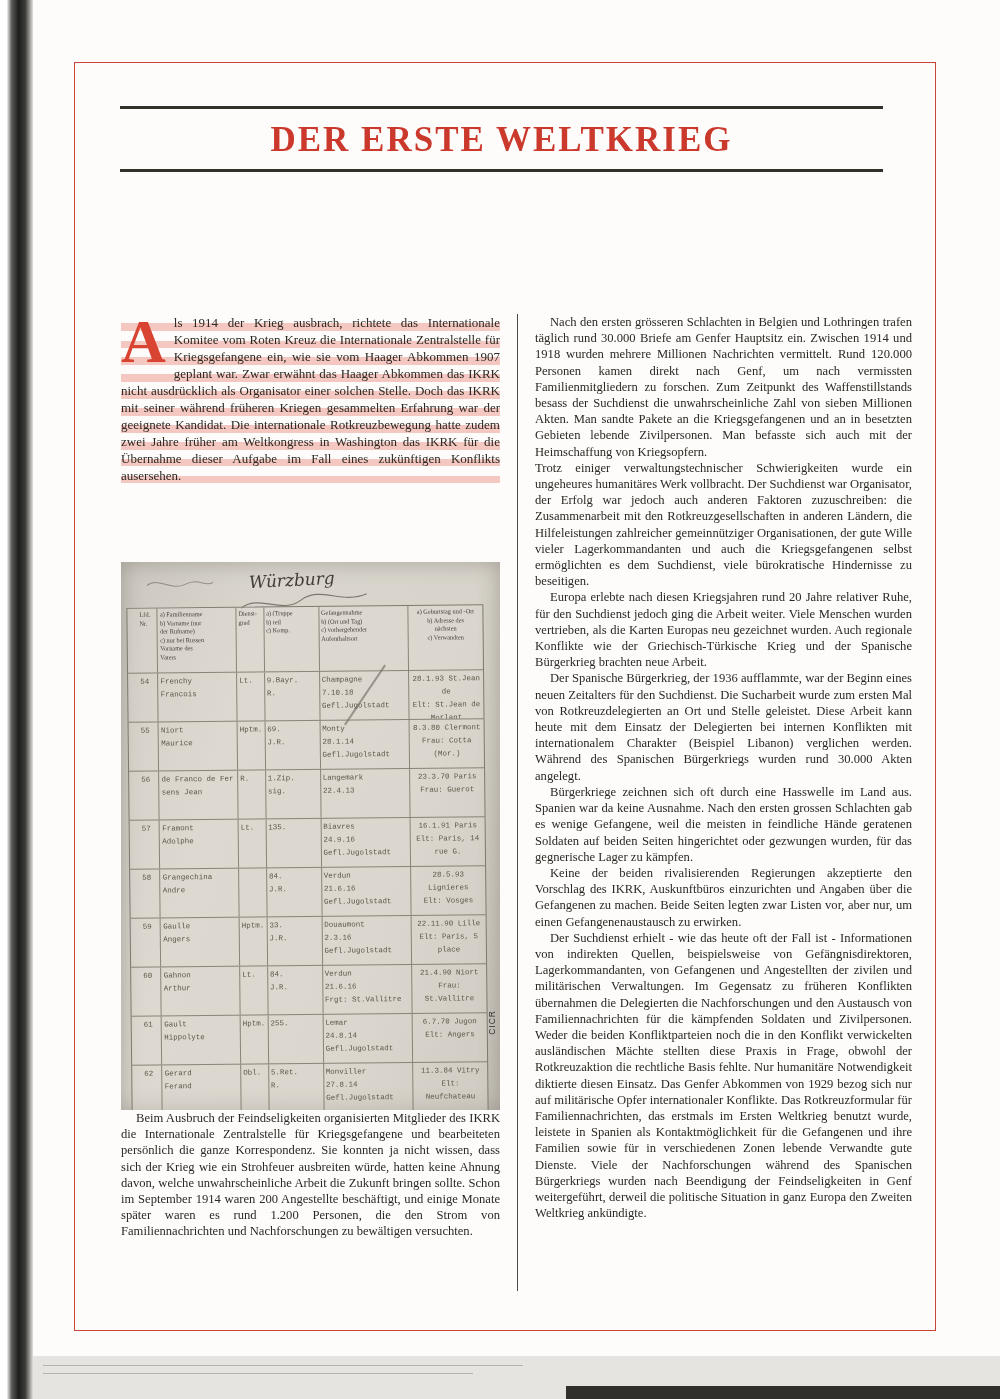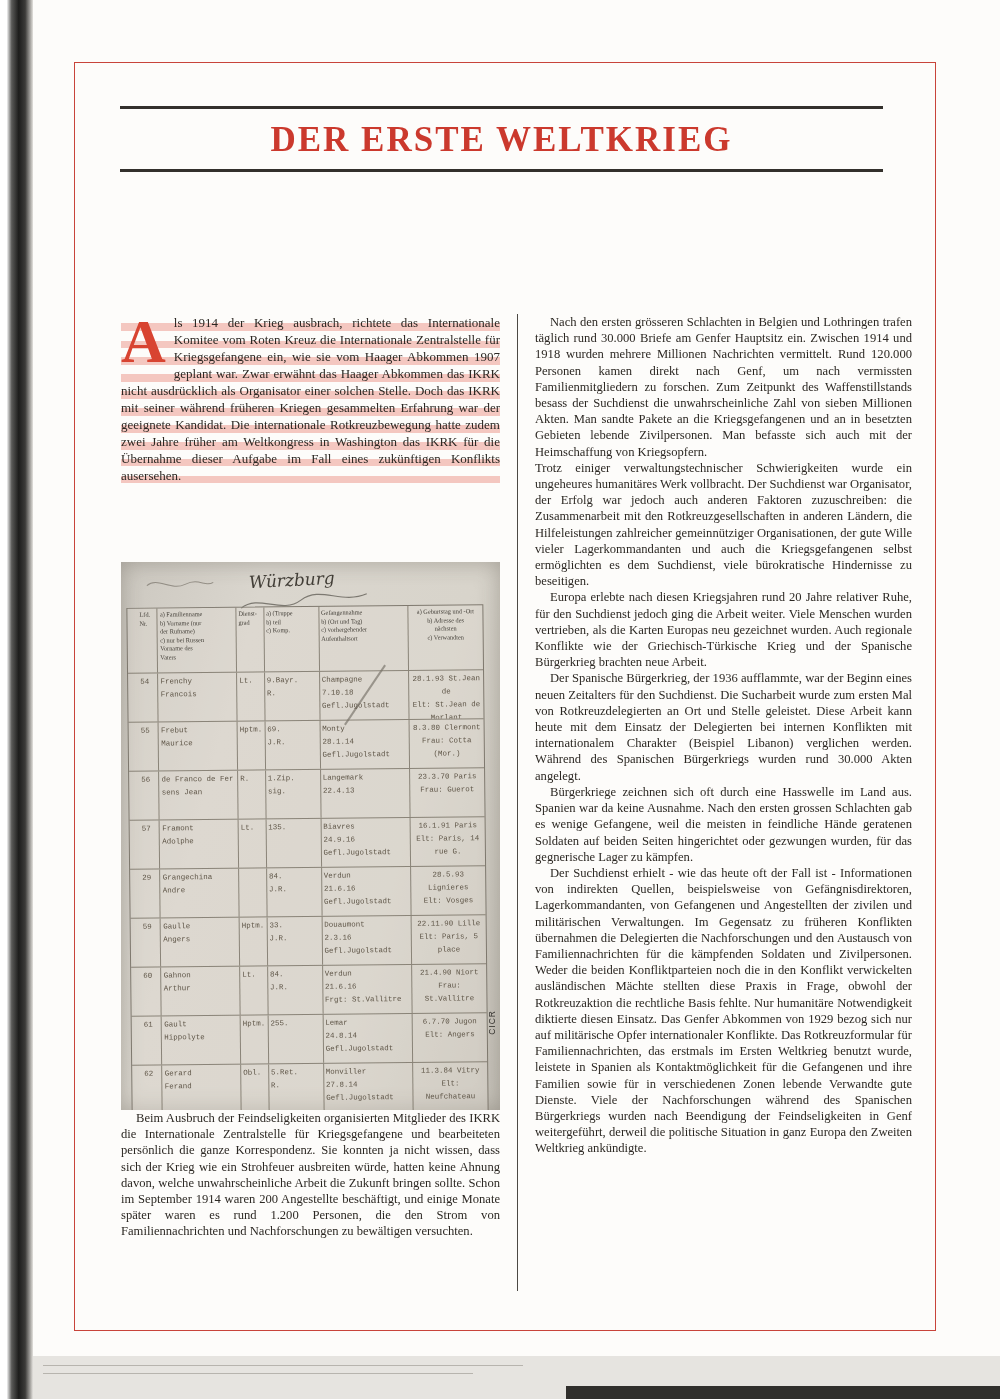--- a/index.html
+++ b/index.html
@@ -217,21 +217,21 @@
 R.</div>
                 <div class="arch-cell c4">Champagne
 7.10.18
 Gefl.Jugolstadt</div>
                 <div class="arch-cell c5">28.1.93 St.Jean de
 Elt: St.Jean de
 Morlant</div>
               </div>
               <div class="arch-row data">
                 <div class="arch-cell c0">55</div>
-                <div class="arch-cell c1">Frebut
+                <div class="arch-cell c1">Niort
 Maurice</div>
                 <div class="arch-cell c2">Hptm.</div>
                 <div class="arch-cell c3">69.
 J.R.</div>
                 <div class="arch-cell c4">Monty
 28.1.14
 Gefl.Jugolstadt</div>
                 <div class="arch-cell c5">8.3.80 Clermont
 Frau: Cotta (Mor.)</div>
               </div>
@@ -253,21 +253,21 @@
 Adolphe</div>
                 <div class="arch-cell c2">Lt.</div>
                 <div class="arch-cell c3">135.</div>
                 <div class="arch-cell c4">Biavres
 24.9.16
 Gefl.Jugolstadt</div>
                 <div class="arch-cell c5">16.1.91 Paris
 Elt: Paris, 14 rue G.</div>
               </div>
               <div class="arch-row data">
-                <div class="arch-cell c0">29</div>
+                <div class="arch-cell c0">58</div>
                 <div class="arch-cell c1">Grangechina
 Andre</div>
                 <div class="arch-cell c2"></div>
                 <div class="arch-cell c3">84.
 J.R.</div>
                 <div class="arch-cell c4">Verdun
 21.6.16
 Gefl.Jugolstadt</div>
                 <div class="arch-cell c5">28.5.93 Lignieres
 Elt: Vosges</div>
@@ -333,20 +333,21 @@
     </div>
 
     <div class="divider"></div>
 
     <div class="col-right">
       <p class="body-text">Nach den ersten grösseren Schlachten in Belgien und Lothringen trafen täglich rund 30.000 Briefe am Genfer Hauptsitz ein. Zwischen 1914 und 1918 wurden mehrere Millionen Nachrichten vermittelt. Rund 120.000 Personen kamen direkt nach Genf, um nach vermissten Familienmitgliedern zu forschen. Zum Zeitpunkt des Waffenstillstands besass der Suchdienst die unwahrscheinliche Zahl von sieben Millionen Akten. Man sandte Pakete an die Kriegsgefangenen und an in besetzten Gebieten lebende Zivilpersonen. Man befasste sich auch mit der Heimschaffung von Kriegsopfern.</p>
       <p class="body-text noindent">Trotz einiger verwaltungstechnischer Schwierigkeiten wurde ein ungeheures humanitäres Werk vollbracht. Der Suchdienst war Organisator, der Erfolg war jedoch auch anderen Faktoren zuzuschreiben: die Zusammenarbeit mit den Rotkreuzgesellschaften in anderen Ländern, die Hilfeleistungen zahlreicher gemeinnütziger Organisationen, der gute Wille vieler Lagerkommandanten und auch die Kriegsgefangenen selbst ermöglichten es dem Suchdienst, viele bürokratische Hindernisse zu beseitigen.</p>
       <p class="body-text">Europa erlebte nach diesen Kriegsjahren rund 20 Jahre relativer Ruhe, für den Suchdienst jedoch ging die Arbeit weiter. Viele Menschen wurden vertrieben, als die Karten Europas neu gezeichnet wurden. Auch regionale Konflikte wie der Griechisch-Türkische Krieg und der Spanische Bürgerkrieg brachten neue Arbeit.</p>
       <p class="body-text">Der Spanische Bürgerkrieg, der 1936 aufflammte, war der Beginn eines neuen Zeitalters für den Suchdienst. Die Sucharbeit wurde zum ersten Mal von Rotkreuzdelegierten an Ort und Stelle geleistet. Diese Arbeit kann heute mit dem Einsatz der Delegierten bei internen Konflikten mit internationalem Charakter (Beispiel Libanon) verglichen werden. Während des Spanischen Bürgerkriegs wurden rund 30.000 Akten angelegt.</p>
       <p class="body-text">Bürgerkriege zeichnen sich oft durch eine Hasswelle im Land aus. Spanien war da keine Ausnahme. Nach den ersten grossen Schlachten gab es wenige Gefangene, weil die meisten in feindliche Hände geratenen Soldaten auf beiden Seiten hingerichtet oder gezwungen wurden, für das gegnerische Lager zu kämpfen.</p>
+      <p class="body-text">Keine der beiden rivalisierenden Regierungen akzeptierte den Vorschlag des IKRK, Auskunftbüros einzurichten und Angaben über die Gefangenen zu machen. Beide Seiten legten zwar Listen vor, aber nur, um einen Gefangenenaustausch zu erwirken.</p>
       <p class="body-text">Der Suchdienst erhielt - wie das heute oft der Fall ist - Informationen von indirekten Quellen, beispielsweise von Gefängnisdirektoren, Lagerkommandanten, von Gefangenen und Angestellten der zivilen und militärischen Verwaltungen. Im Gegensatz zu früheren Konflikten übernahmen die Delegierten die Nachforschungen und den Austausch von Familiennachrichten für die kämpfenden Soldaten und Zivilpersonen. Weder die beiden Konfliktparteien noch die in den Konflikt verwickelten ausländischen Mächte stellten diese Praxis in Frage, obwohl der Rotkreuzaktion die rechtliche Basis fehlte. Nur humanitäre Notwendigkeit diktierte diesen Einsatz. Das Genfer Abkommen von 1929 bezog sich nur auf militärische Opfer internationaler Konflikte. Das Rotkreuzformular für Familiennachrichten, das erstmals im Ersten Weltkrieg benutzt wurde, leistete in Spanien als Kontaktmöglichkeit für die Gefangenen und ihre Familien sowie für in verschiedenen Zonen lebende Verwandte gute Dienste. Viele der Nachforschungen während des Spanischen Bürgerkriegs wurden nach Beendigung der Feindseligkeiten in Genf weitergeführt, derweil die politische Situation in ganz Europa den Zweiten Weltkrieg ankündigte.</p>
     </div>
 
   </div>
 
   <div class="scan-bottom">
     <div class="edge-line l1"></div>
     <div class="edge-line l2"></div>
     <div class="dark-bar"></div>
   </div>

